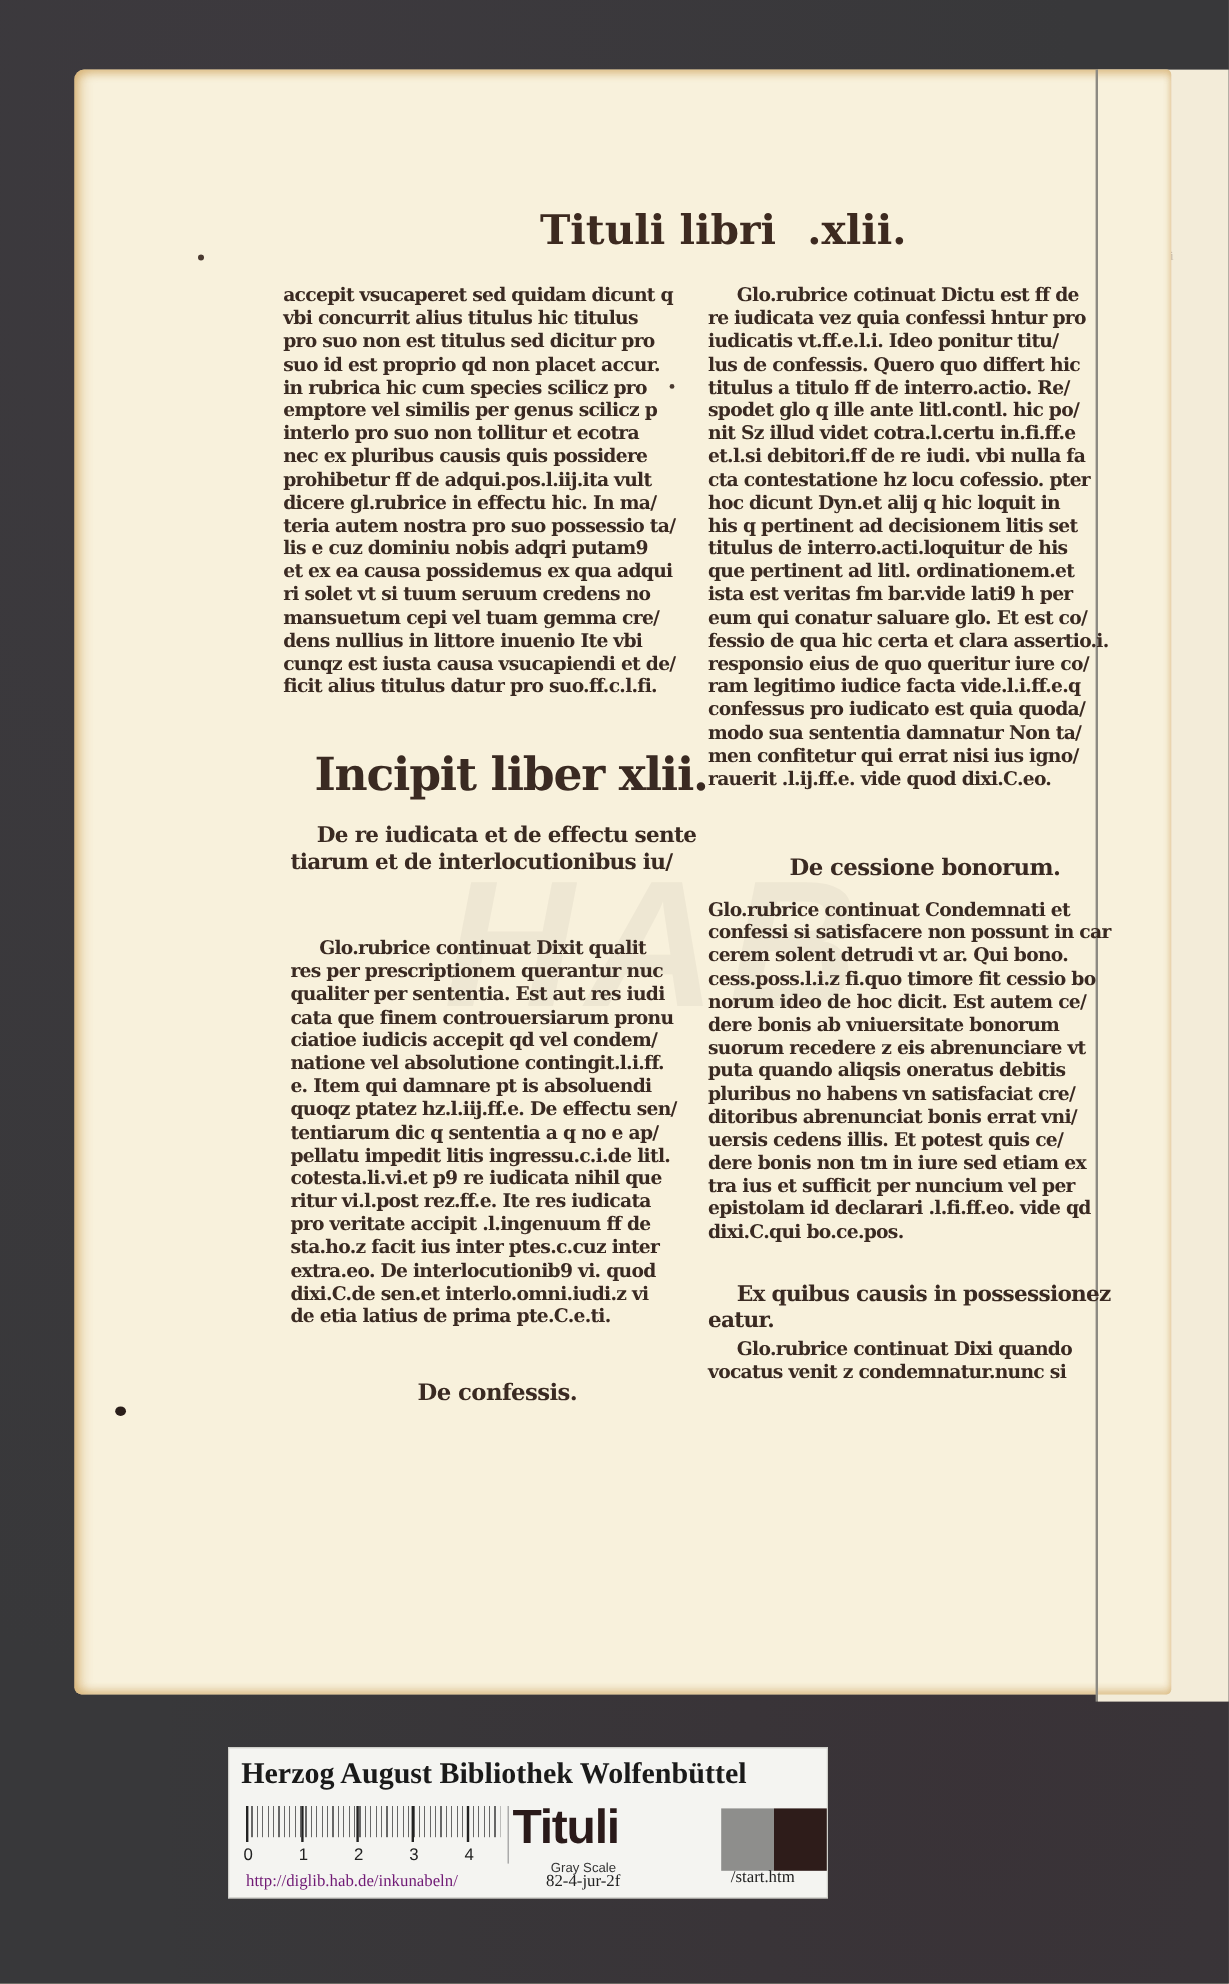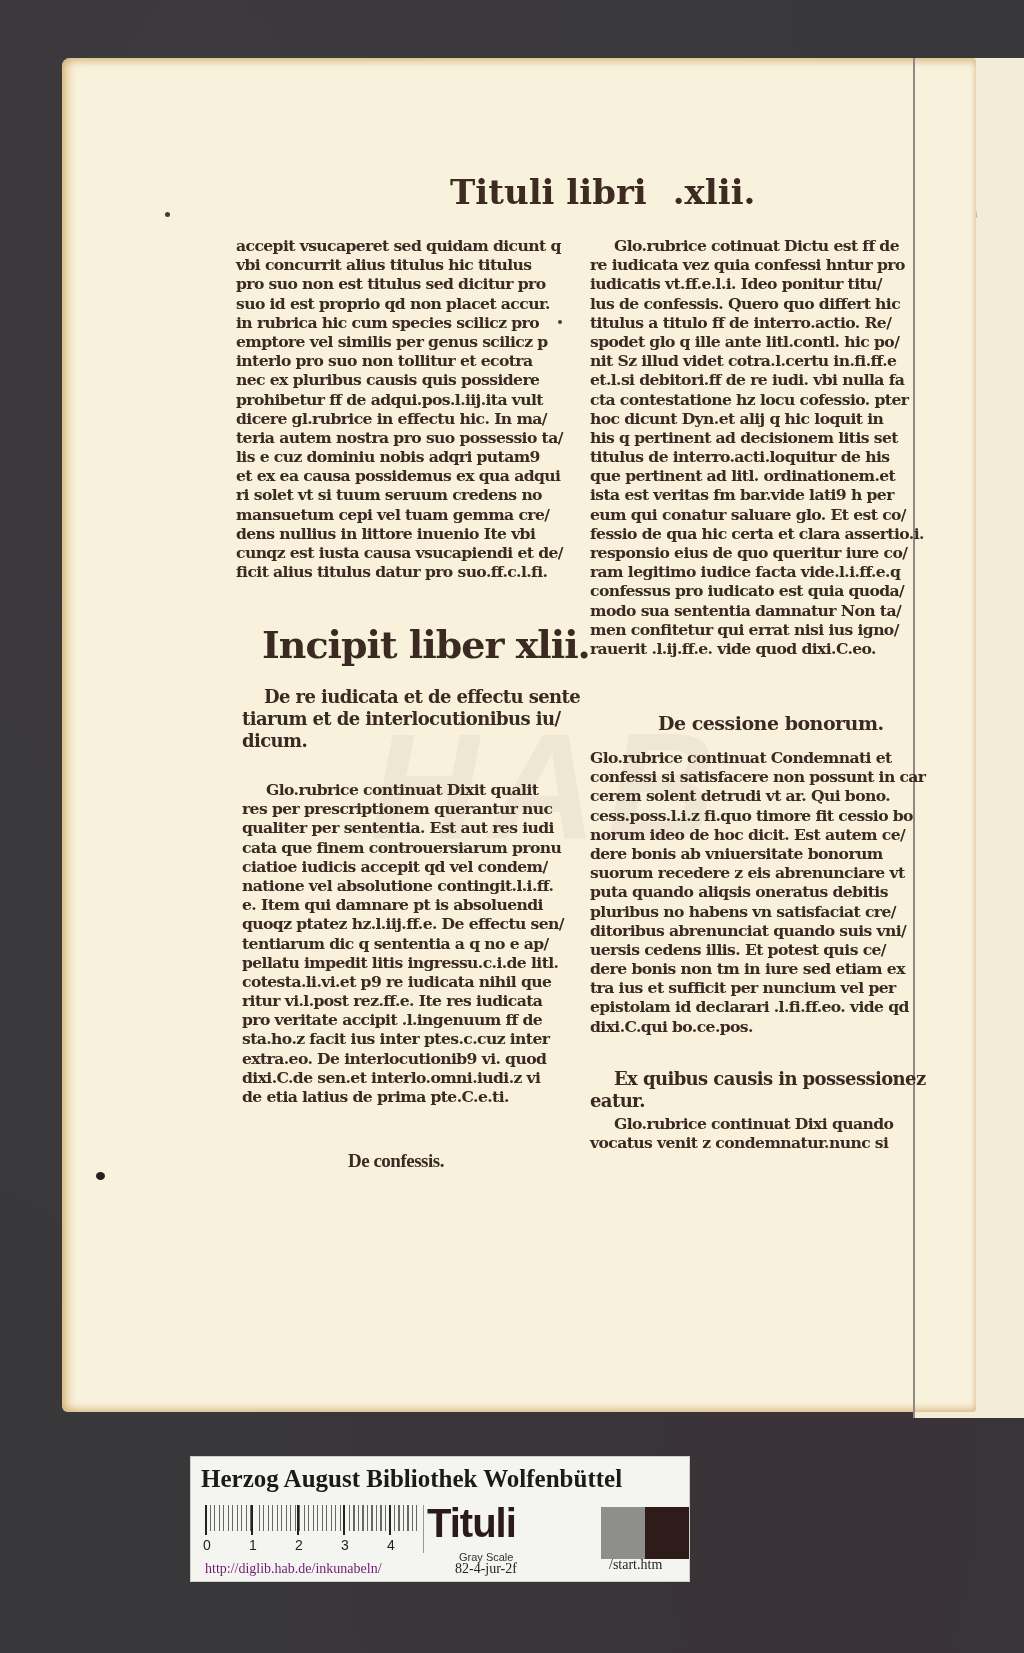--- a/index.html
+++ b/index.html
@@ -128,21 +128,20 @@
   <span class="line">dens nullius in littore inuenio Ite vbi</span>
   <span class="line">cunqz est iusta causa vsucapiendi et de/</span>
   <span class="line">ficit alius titulus datur pro suo.ff.c.l.fi.</span>
 </div>
 
 <div class="heading-large">Incipit liber xlii.</div>
 
 <div class="col" style="left:264px;top:686px;font-size:18px;line-height:22px;">
   <span class="line" style="height:22px">De re iudicata et de effectu sente</span>
   <span class="line" style="height:22px;margin-left:-22px">tiarum et de interlocutionibus iu/</span>
-  <span class="line" style="height:22px;margin-left:-22px">dicum.</span>
 </div>
 
 <div class="col" style="left:242px;top:780px;">
   <span class="line indent">Glo.rubrice continuat Dixit qualit</span>
   <span class="line">res per prescriptionem querantur nuc</span>
   <span class="line">qualiter per sententia. Est aut res iudi</span>
   <span class="line">cata que finem controuersiarum pronu</span>
   <span class="line">ciatioe iudicis accepit qd vel condem/</span>
   <span class="line">natione vel absolutione contingit.l.i.ff.</span>
   <span class="line">e. Item qui damnare pt is absoluendi</span>
@@ -151,21 +150,21 @@
   <span class="line">pellatu impedit litis ingressu.c.i.de litl.</span>
   <span class="line">cotesta.li.vi.et p9 re iudicata nihil que</span>
   <span class="line">ritur vi.l.post rez.ff.e. Ite res iudicata</span>
   <span class="line">pro veritate accipit .l.ingenuum ff de</span>
   <span class="line">sta.ho.z facit ius inter ptes.c.cuz inter</span>
   <span class="line">extra.eo. De interlocutionib9 vi. quod</span>
   <span class="line">dixi.C.de sen.et interlo.omni.iudi.z vi</span>
   <span class="line">de etia latius de prima pte.C.e.ti.</span>
 </div>
 
-<div class="subhead" style="left:348px;top:1150px;font-family:Liberation Serif, serif;">De confessis.</div>
+<div class="subhead" style="left:348px;top:1150px;">De confessis.</div>
 
 <div class="col" style="left:590px;top:236px;">
   <span class="line indent">Glo.rubrice cotinuat Dictu est ff de</span>
   <span class="line">re iudicata vez quia confessi hntur pro</span>
   <span class="line">iudicatis vt.ff.e.l.i. Ideo ponitur titu/</span>
   <span class="line">lus de confessis. Quero quo differt hic</span>
   <span class="line">titulus a titulo ff de interro.actio. Re/</span>
   <span class="line">spodet glo q ille ante litl.contl. hic po/</span>
   <span class="line">nit Sz illud videt cotra.l.certu in.fi.ff.e</span>
   <span class="line">et.l.si debitori.ff de re iudi. vbi nulla fa</span>
@@ -190,21 +189,21 @@
 <div class="col" style="left:590px;top:748px;">
   <span class="line">Glo.rubrice continuat Condemnati et</span>
   <span class="line">confessi si satisfacere non possunt in car</span>
   <span class="line">cerem solent detrudi vt ar. Qui bono.</span>
   <span class="line">cess.poss.l.i.z fi.quo timore fit cessio bo</span>
   <span class="line">norum ideo de hoc dicit. Est autem ce/</span>
   <span class="line">dere bonis ab vniuersitate bonorum</span>
   <span class="line">suorum recedere z eis abrenunciare vt</span>
   <span class="line">puta quando aliqsis oneratus debitis</span>
   <span class="line">pluribus no habens vn satisfaciat cre/</span>
-  <span class="line">ditoribus abrenunciat quando suis vni/</span>
+  <span class="line">ditoribus abrenunciat bonis errat vni/</span>
   <span class="line">uersis cedens illis. Et potest quis ce/</span>
   <span class="line">dere bonis non tm in iure sed etiam ex</span>
   <span class="line">tra ius et sufficit per nuncium vel per</span>
   <span class="line">epistolam id declarari .l.fi.ff.eo. vide qd</span>
   <span class="line">dixi.C.qui bo.ce.pos.</span>
 </div>
 
 <div class="col" style="left:614px;top:1068px;font-size:18px;line-height:22px;">
   <span class="line" style="height:22px">Ex quibus causis in possessionez</span>
   <span class="line" style="height:22px;margin-left:-24px">eatur.</span>

